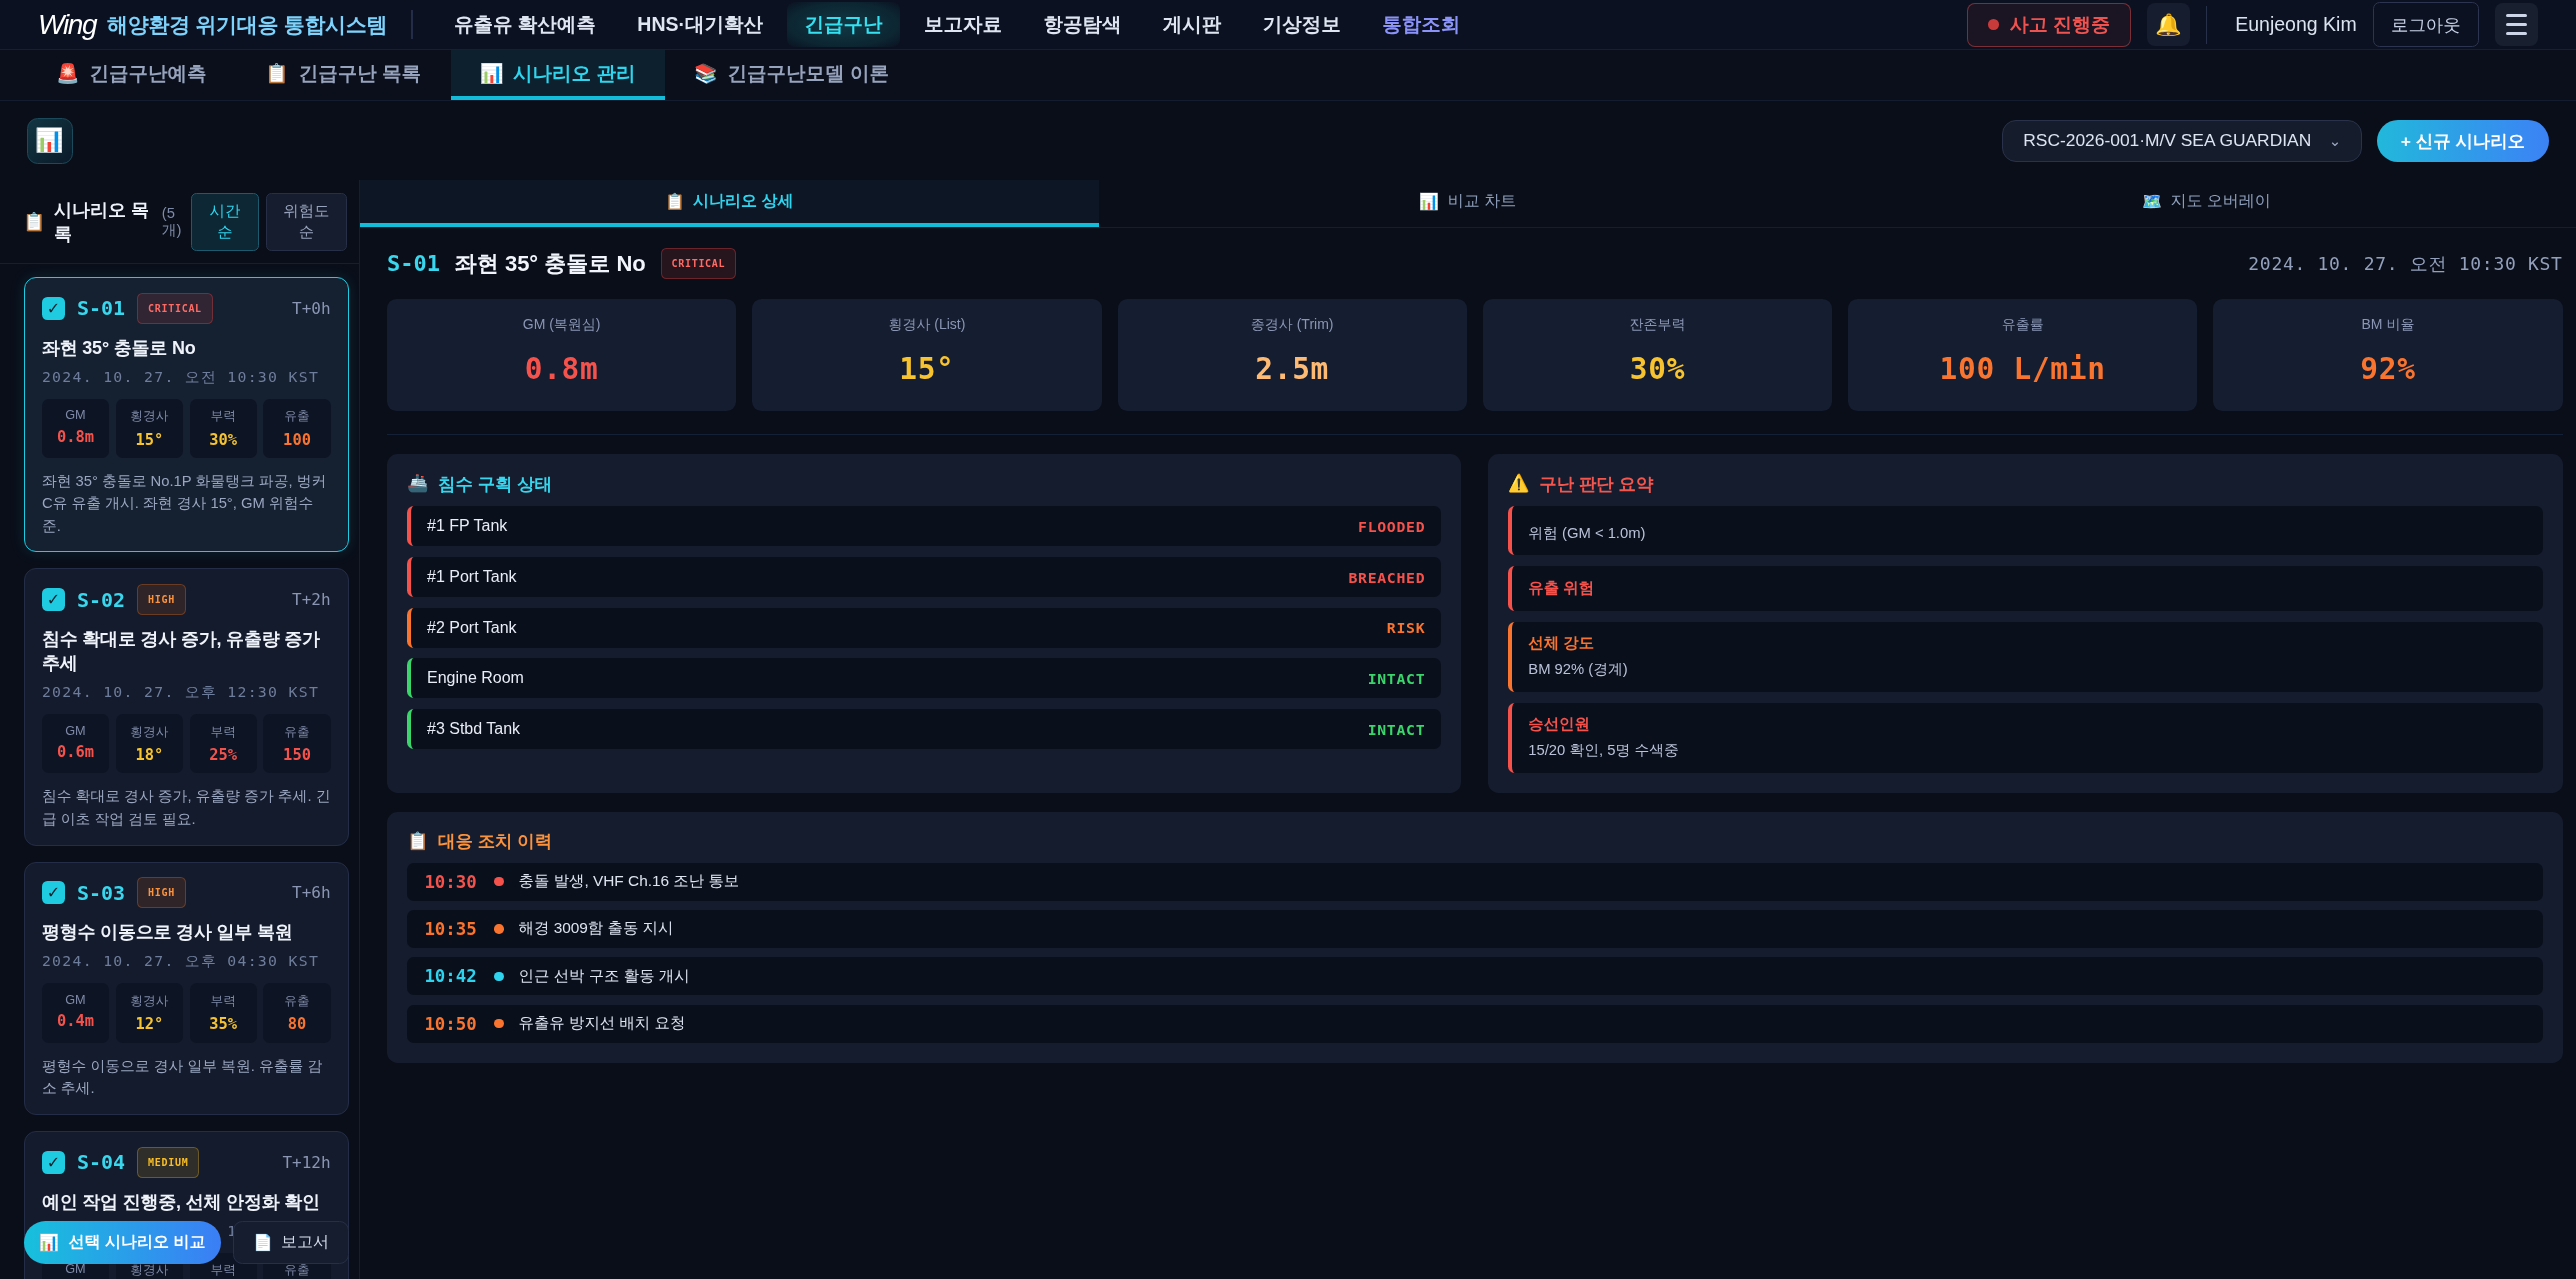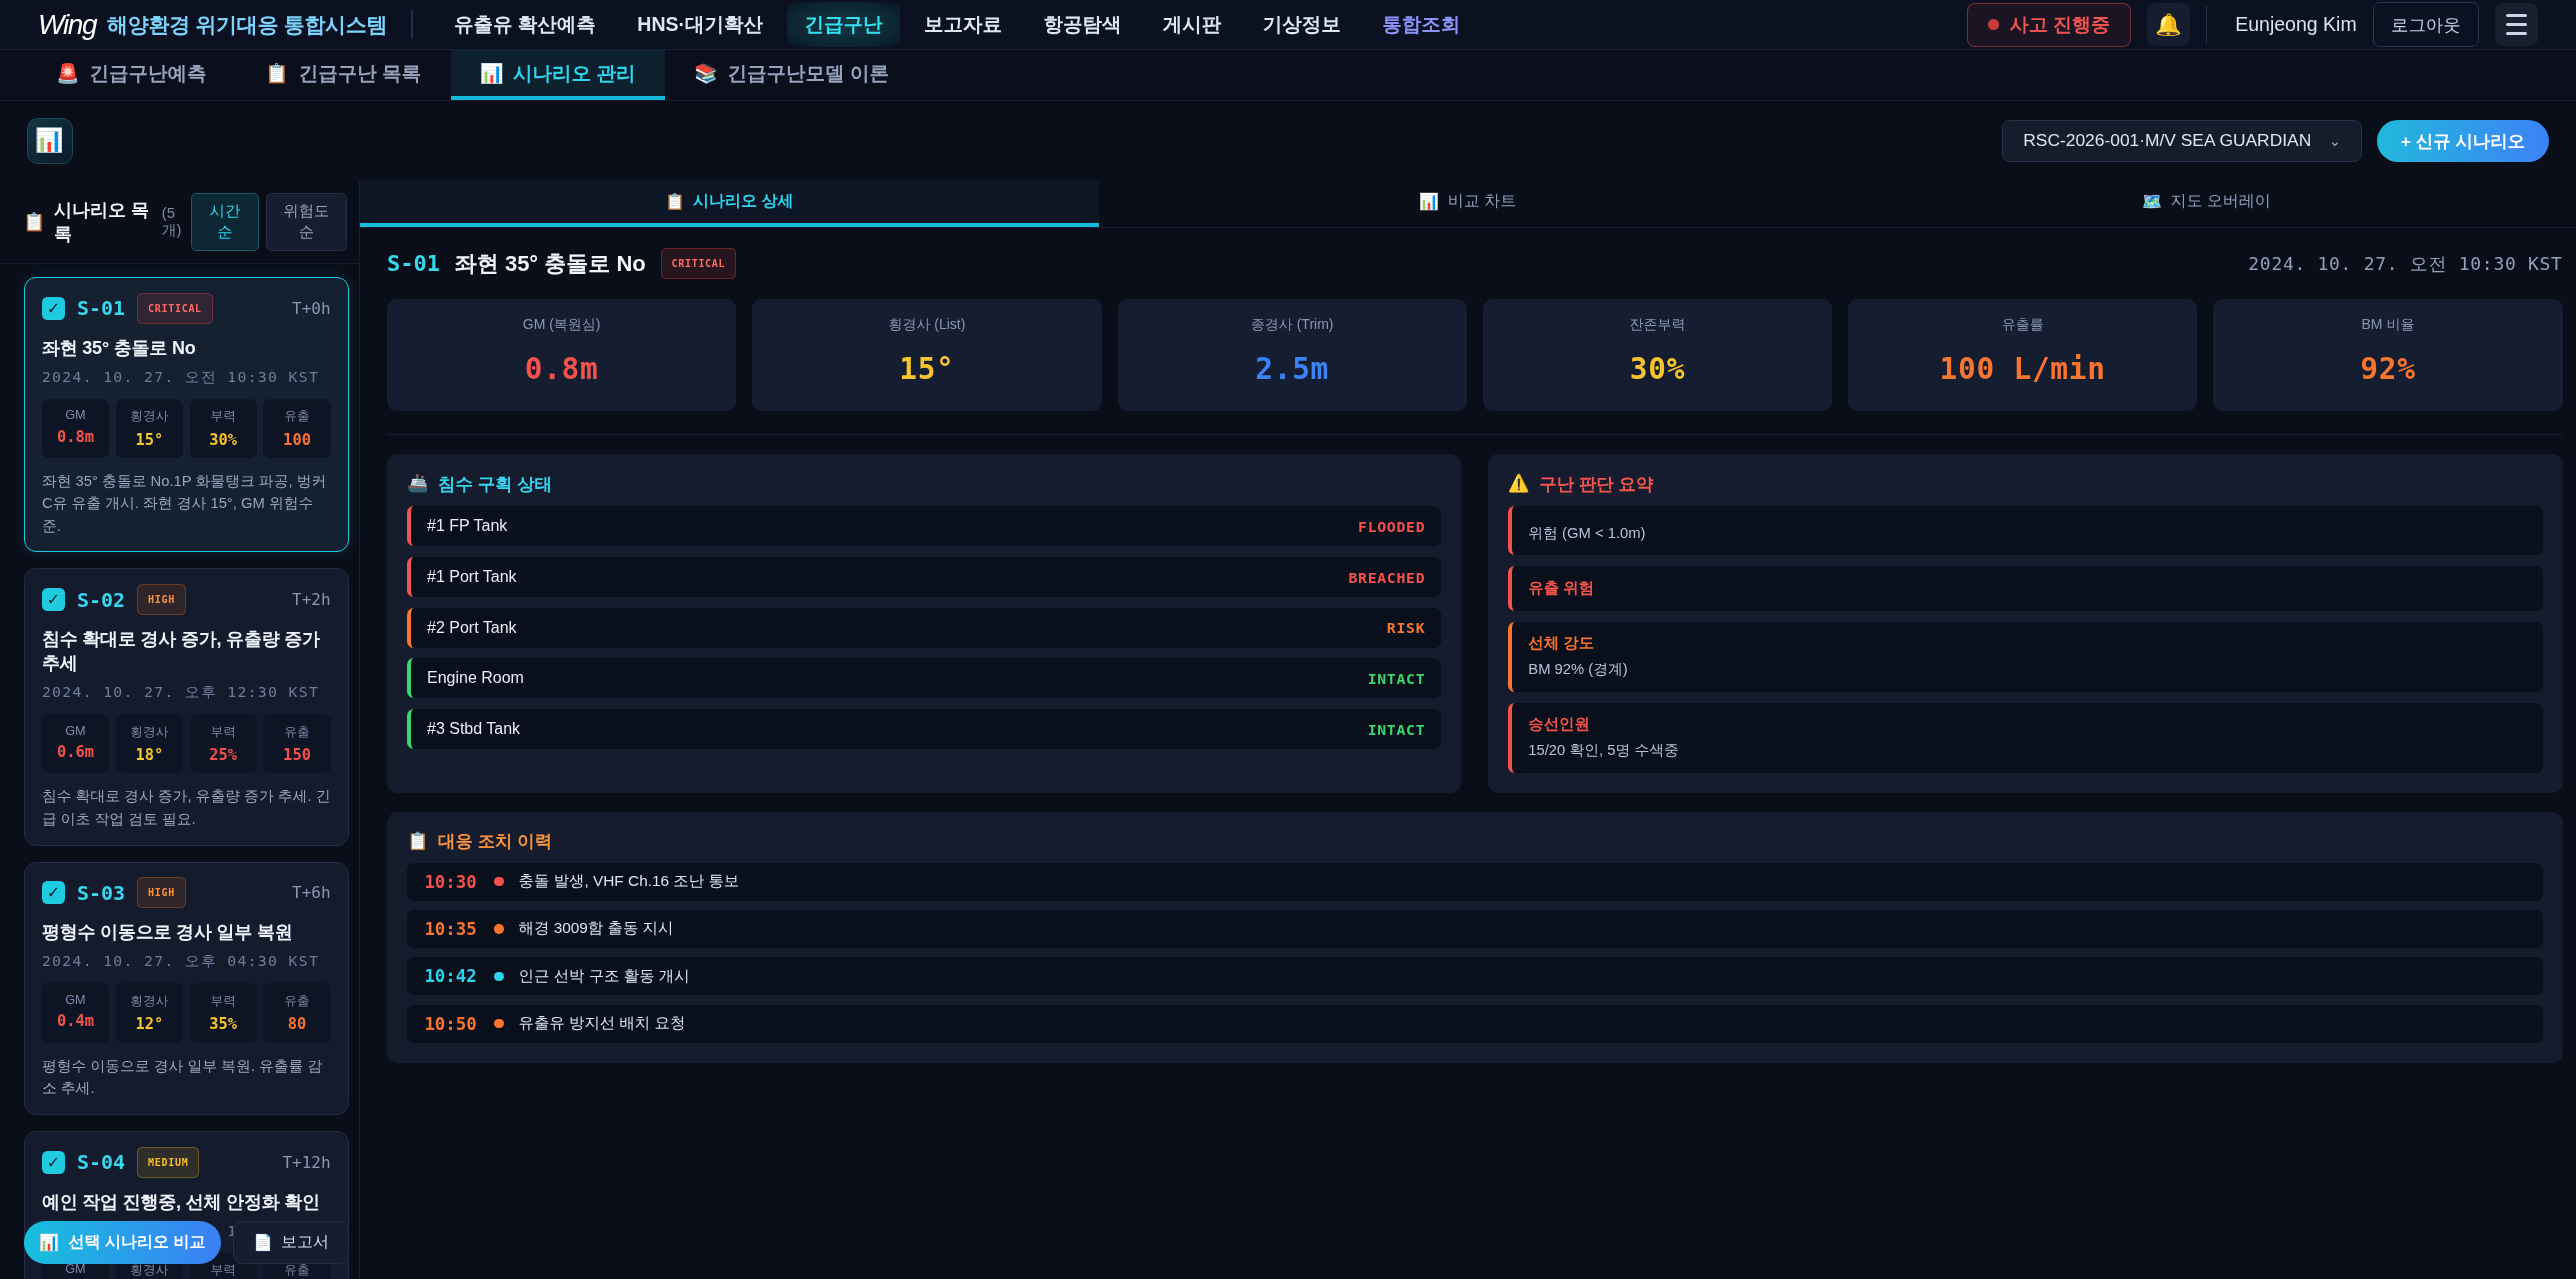--- a/index.html
+++ b/index.html
@@ -41,21 +41,21 @@
   .tab.active { color:#2fd5ee; background:#0c202d; border-bottom-color:#13bcd9; }
 
   
   .page-head { flex:0 0 79px; display:flex; align-items:center; padding:0 27px; gap:16px; }
   .ph-icon { width:46px; height:46px; border-radius:10.7px; background:linear-gradient(135deg,#123642,#0b1a2a);
     border:1.3px solid #1c4a5a; display:flex; align-items:center; justify-content:center; font-size:23px; }
   .ph-title { font-size:25.5px; font-weight:800; color:#f2f5fb; letter-spacing:-0.3px; }
   .ph-sub { font-size:16px; color:#7e8aa8; margin-top:5.4px; }
   .ph-right { margin-left:auto; display:flex; align-items:center; gap:14.8px; }
   .case-select { height:42px; display:flex; align-items:center; gap:17.4px; background:#151c2c;
-    border:1.3px solid #29324a; border-radius:8px; padding:0 20px; font-size:17.4px; color:#dde4f2; cursor:pointer; }
+    border:1.3px solid #29324a; border-radius:14px; padding:0 20px; font-size:17.4px; color:#dde4f2; cursor:pointer; }
   .case-select .chev { font-size:14.8px; color:#9aa6c0; }
   .new-btn { height:42px; border:none; border-radius:21px; padding:0 24px; font-size:17.4px; font-weight:700;
     color:#ffffff; background:linear-gradient(90deg,#22b8db,#3c82f6); cursor:pointer; }
 
   
   .layout { flex:1; display:flex; min-height:0; }
   .sidebar { width:360px; flex:0 0 360px; border-right:1.3px solid #151e32; position:relative; display:flex; flex-direction:column; }
   .sb-head { display:flex; align-items:center; padding:13.4px 12px 12px 23.5px; border-bottom:1.3px solid #151e32; }
   .sb-title { font-size:18px; font-weight:700; color:#eef2f9; display:flex; align-items:center; gap:8px; }
   .sb-count { font-size:14.8px; font-weight:400; color:#7e8aa8; }
@@ -120,21 +120,21 @@
   .sum-item { background:#0a0f1c; border-radius:6.7px; padding:11.4px 16px 12.7px; margin-top:10.7px; border-left:4px solid #888; }
   .sum-label { font-size:15.4px; font-weight:700; }
   .sum-sub { font-size:14.8px; color:#b9c2d8; margin-top:6px; }
   .timeline { margin-top:19px; }
   .tl-row { background:#0a0f1c; border-radius:6.7px; height:38px; display:flex; align-items:center; padding:0 17.4px; margin-top:9.4px; }
   .tl-time { font-size:17.4px; font-weight:700; width:70px; }
   .tl-dot { width:9.4px; height:9.4px; border-radius:50%; margin-right:14.8px; }
   .tl-text { font-size:15.4px; color:#dde4f0; }
 
   .c-red { color:#f5524c; } .c-orange { color:#f9742e; } .c-yellow { color:#f7c32e; }
-  .c-green { color:#3bd56b; } .c-cyan { color:#2ed3ee; } .c-white { color:#3b82f6; }
+  .c-green { color:#3bd56b; } .c-cyan { color:#2ed3ee; } .c-white { color:#fdba74; }
   .b-red { border-left-color:#f5524c; } .b-orange { border-left-color:#f9742e; }
   .b-green { border-left-color:#3bd56b; } .bg-red { background:#f5524c; } .bg-orange { background:#f9742e; } .bg-cyan { background:#2ed3ee; }
 </style>
 </head>
 <body>
 
 <div class="app">
 
   <header class="navbar">
     <div class="logo">

